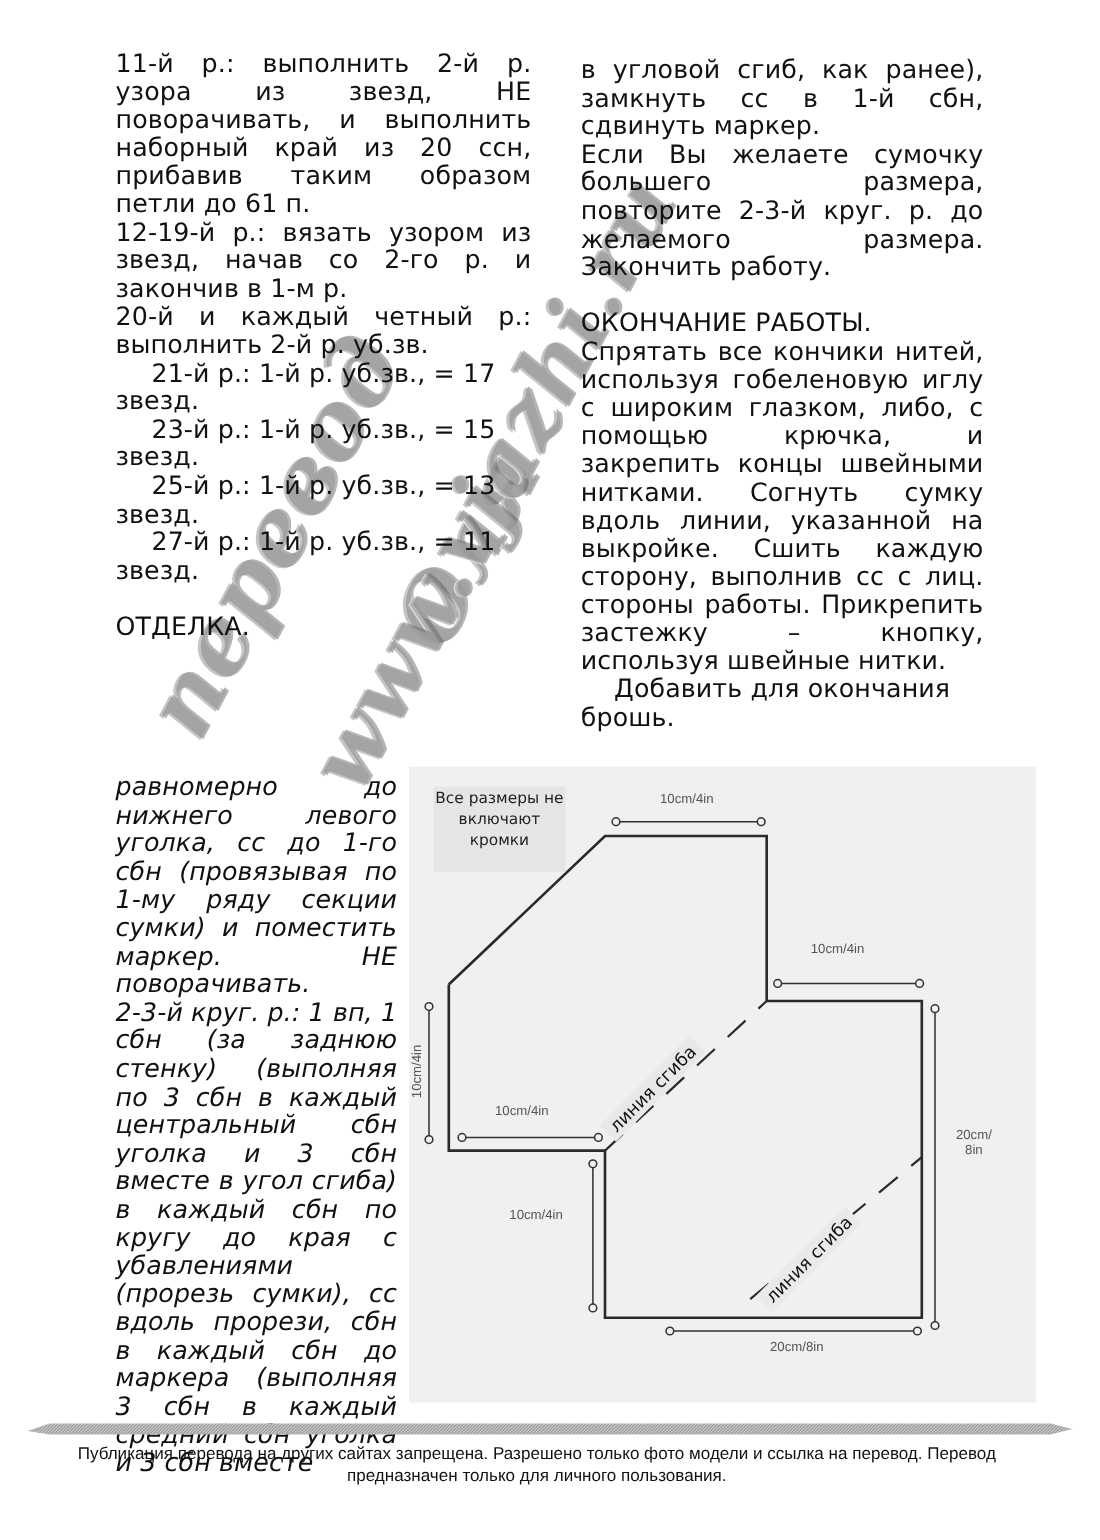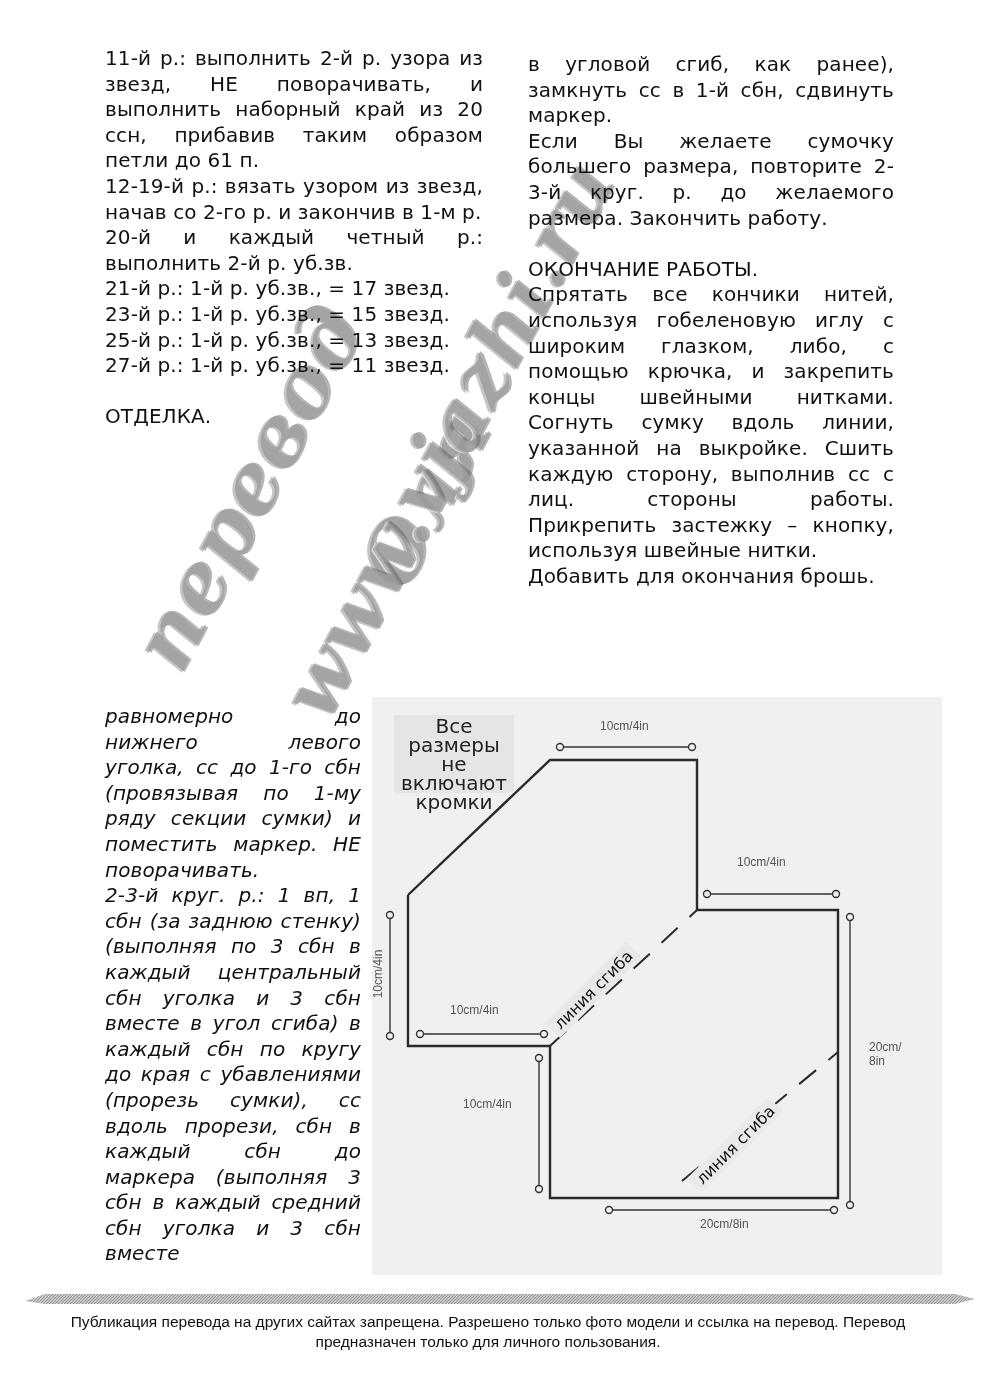--- a/index.html
+++ b/index.html
@@ -2,21 +2,21 @@
 <html><head>
 <meta charset="utf-8">
 <style>
   html, body { margin: 0; padding: 0; }
   body {
     width: 1000px; height: 1400px; position: relative; overflow: hidden;
     background: #ffffff; color: #111;
     font-family: "DejaVu Sans", sans-serif;
   }
   .col {
-    position: absolute; font-size: 20px; line-height: 25.6px;
+    position: absolute; font-size: 23px; line-height: 25.6px;
     text-align: justify; letter-spacing: 0.1px;
   }
   .col p { margin: 0; }
   .col .blank { height: 25.6px; }
   #col-left-a { left: 105px; top: 46px; width: 378px; }
   #col-left-b { left: 105px; top: 704px; width: 256px; font-style: italic; }
   #col-right { left: 528px; top: 52px; width: 366px; }
   .left-line { text-align: center; text-align-last: left; }
 
   .watermark {
@@ -31,21 +31,21 @@
   #wm-3 { left: 220px; top: 830px; font-size: 70px; transform: rotate(-62deg); }
 
   #diagram {
     position: absolute; left: 372px; top: 697px; width: 570px; height: 578px;
     background: #f1f0ef;
   }
   #diagram svg { position: absolute; left: 0; top: 0; }
   .dlabel { position: absolute; font-family: "Liberation Sans", sans-serif; font-size: 12px; color: #555; white-space: nowrap; }
   #note {
     position: absolute; left: 22px; top: 18px; width: 120px; height: 76px;
-    background: #e6e5e4; font-size: 20px; line-height: 19px; text-align: center;
+    background: #e6e5e4; font-size: 14px; line-height: 19px; text-align: center;
     color: #222; padding-top: 2px; font-family: "DejaVu Sans", sans-serif;
   }
   .fold { position: absolute; font-size: 16px; color: #111; white-space: nowrap; font-family: "DejaVu Sans", sans-serif; transform-origin: left bottom; }
   #fold-1 { left: 188px; top: 320px; transform: rotate(-45deg); background: #e9e8e7; padding: 1px 6px; }
   #fold-2 { left: 330px; top: 475px; transform: rotate(-45deg); background: #ebeae9; padding: 1px 6px; }
 
   #footer-rule {
     position: absolute; left: 25px; top: 1292px; width: 950px; height: 14px;
   }
   #footer-text {
@@ -129,21 +129,21 @@
     </g>
   </svg>
 
   <div id="note">Все размеры не включают кромки</div>
 
   <div class="dlabel" style="left:228px;top:22px;">10cm/4in</div>
   <div class="dlabel" style="left:365px;top:158px;">10cm/4in</div>
   <div class="dlabel" style="left:-18px;top:270px;transform:rotate(-90deg);">10cm/4in</div>
   <div class="dlabel" style="left:78px;top:306px;">10cm/4in</div>
   <div class="dlabel" style="left:91px;top:400px;">10cm/4in</div>
-  <div class="dlabel" style="left:497px;top:343px;line-height:14px;">
+  <div class="dlabel" style="left:497px;top:327px;text-align:center;line-height:14px;">
     <span>20cm/</span><br>
     <span>8in</span>
   </div>
   <div class="dlabel" style="left:328px;top:520px;">20cm/8in</div>
 
   <div class="fold" id="fold-1">линия сгиба</div>
   <div class="fold" id="fold-2">линия сгиба</div>
 </div>
 
 <svg id="footer-rule" width="950" height="14" viewBox="0 0 950 14">

